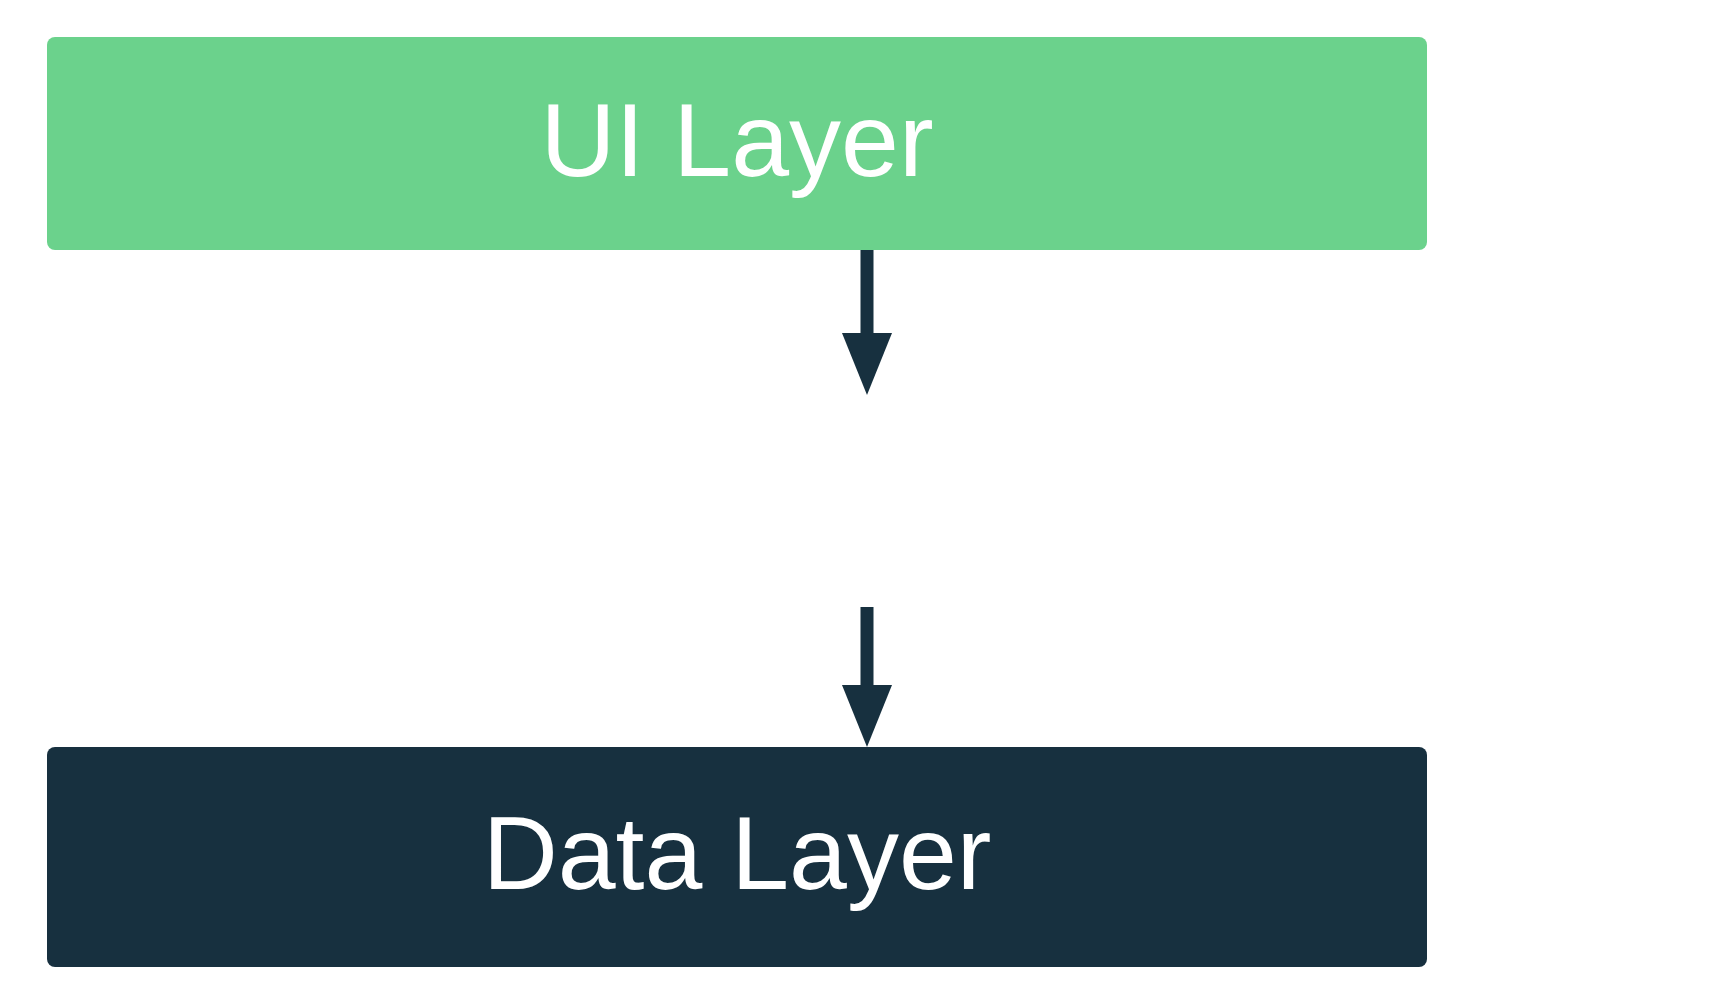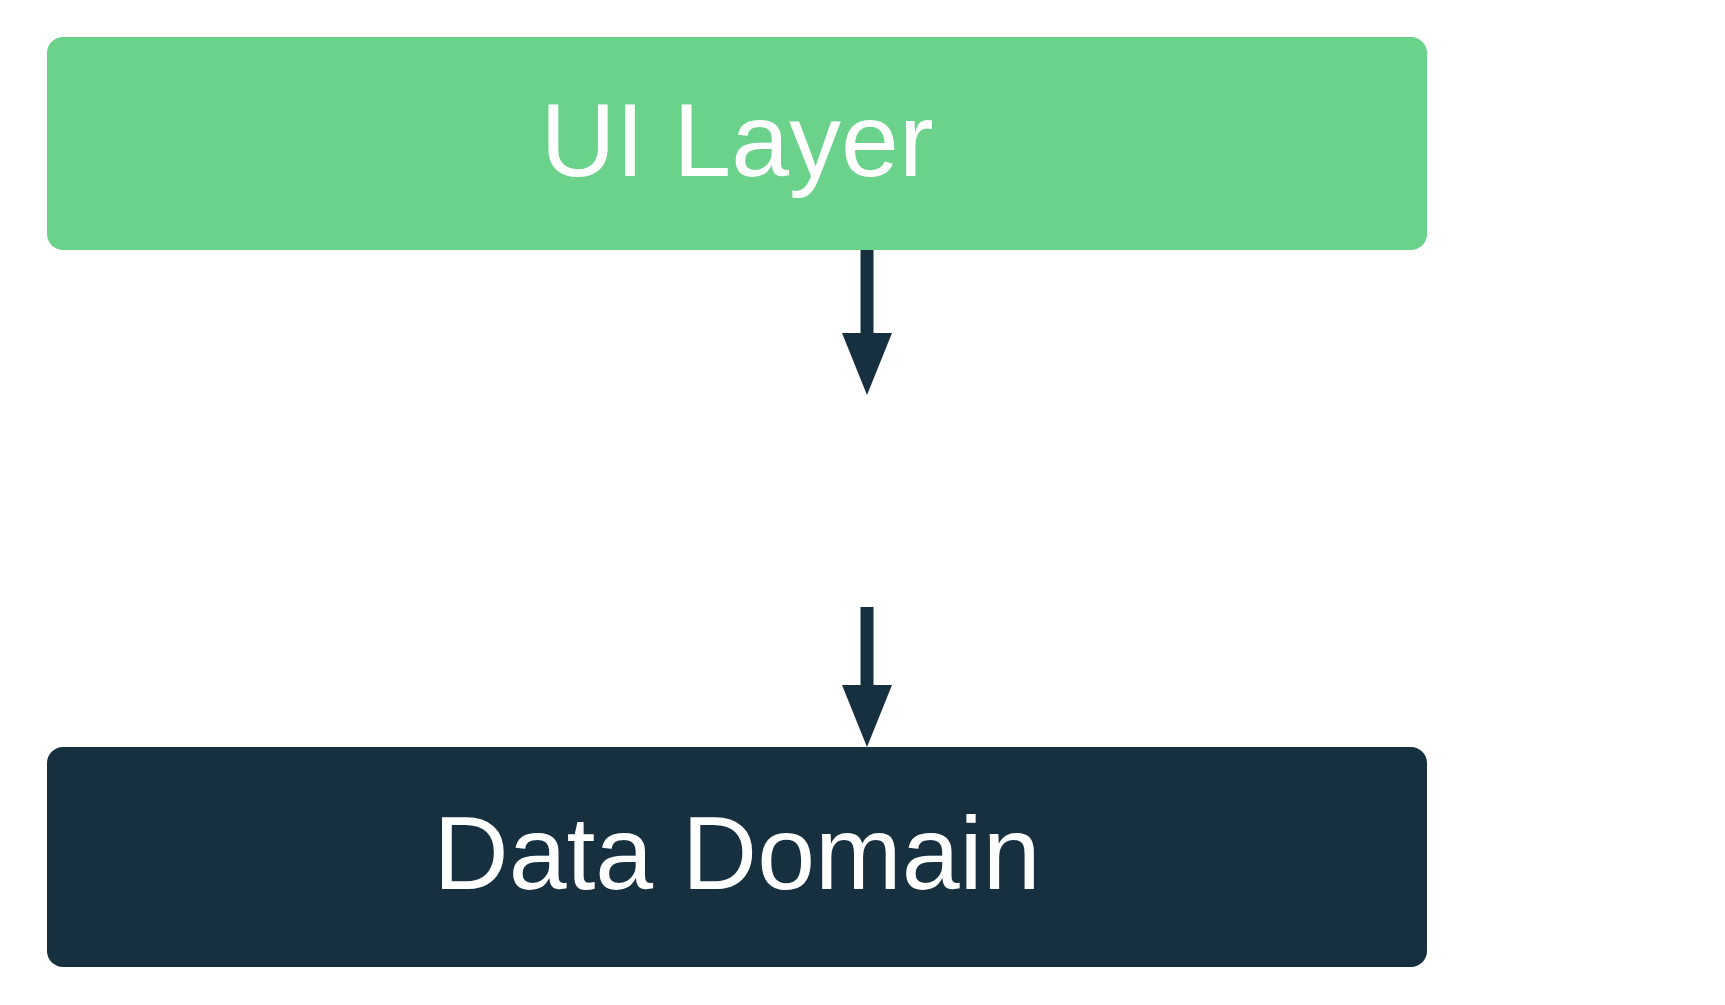--- a/index.html
+++ b/index.html
@@ -12,21 +12,21 @@
     position: relative;
     width: 1725px;
     height: 1005px;
     background: var(--background, #ffffff);
     overflow: hidden;
   }
   .layer-box {
     position: absolute;
     left: 47px;
     width: 1380px;
-    border-radius: 16px;
+    border-radius: 8px;
     display: flex;
     align-items: center;
     justify-content: center;
   }
   .layer-box .layer-label {
     color: var(--label-text, #ffffff);
     font-size: 104px;
     font-weight: 400;
     letter-spacing: 0px;
     white-space: nowrap;
@@ -59,16 +59,16 @@
     <polygon points="0,83 50,83 25,145" fill="currentColor"></polygon>
   </svg>
 
 
   <svg class="arrow a2" width="50" height="140" viewBox="0 0 50 140" aria-hidden="true">
     <rect x="18.5" y="0" width="13" height="83" fill="currentColor"></rect>
     <polygon points="0,78 50,78 25,140" fill="currentColor"></polygon>
   </svg>
 
   <div class="layer-box data">
-    <span class="layer-label">Data Domain</span>
+    <span class="layer-label">Data Layer</span>
   </div>
 
 </div>
 
 </body></html>

